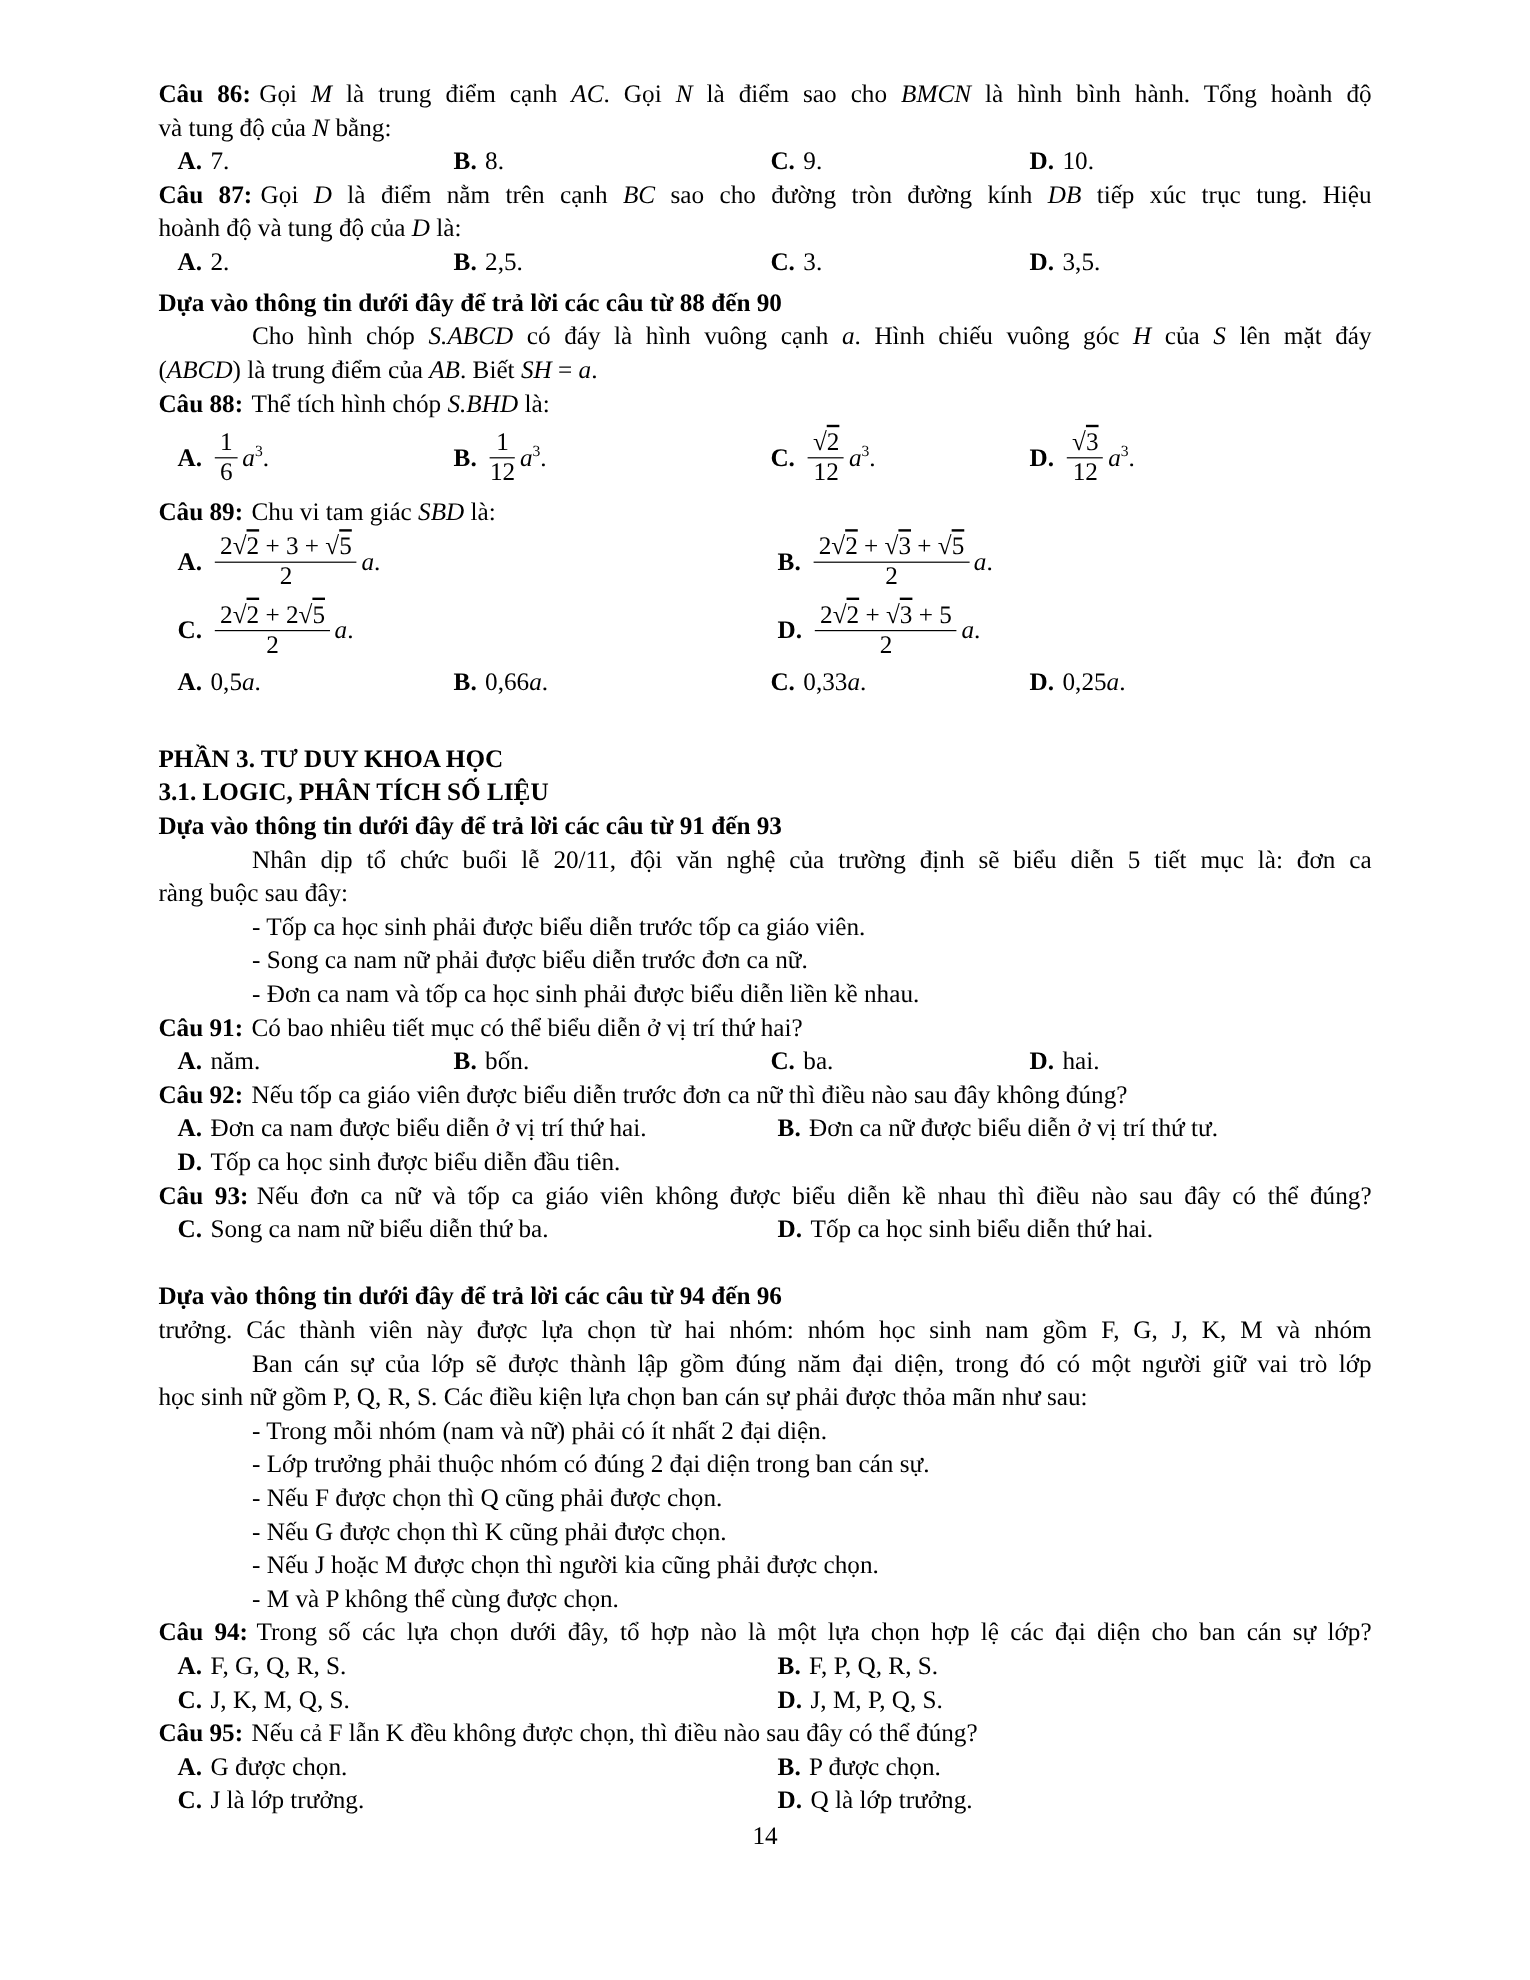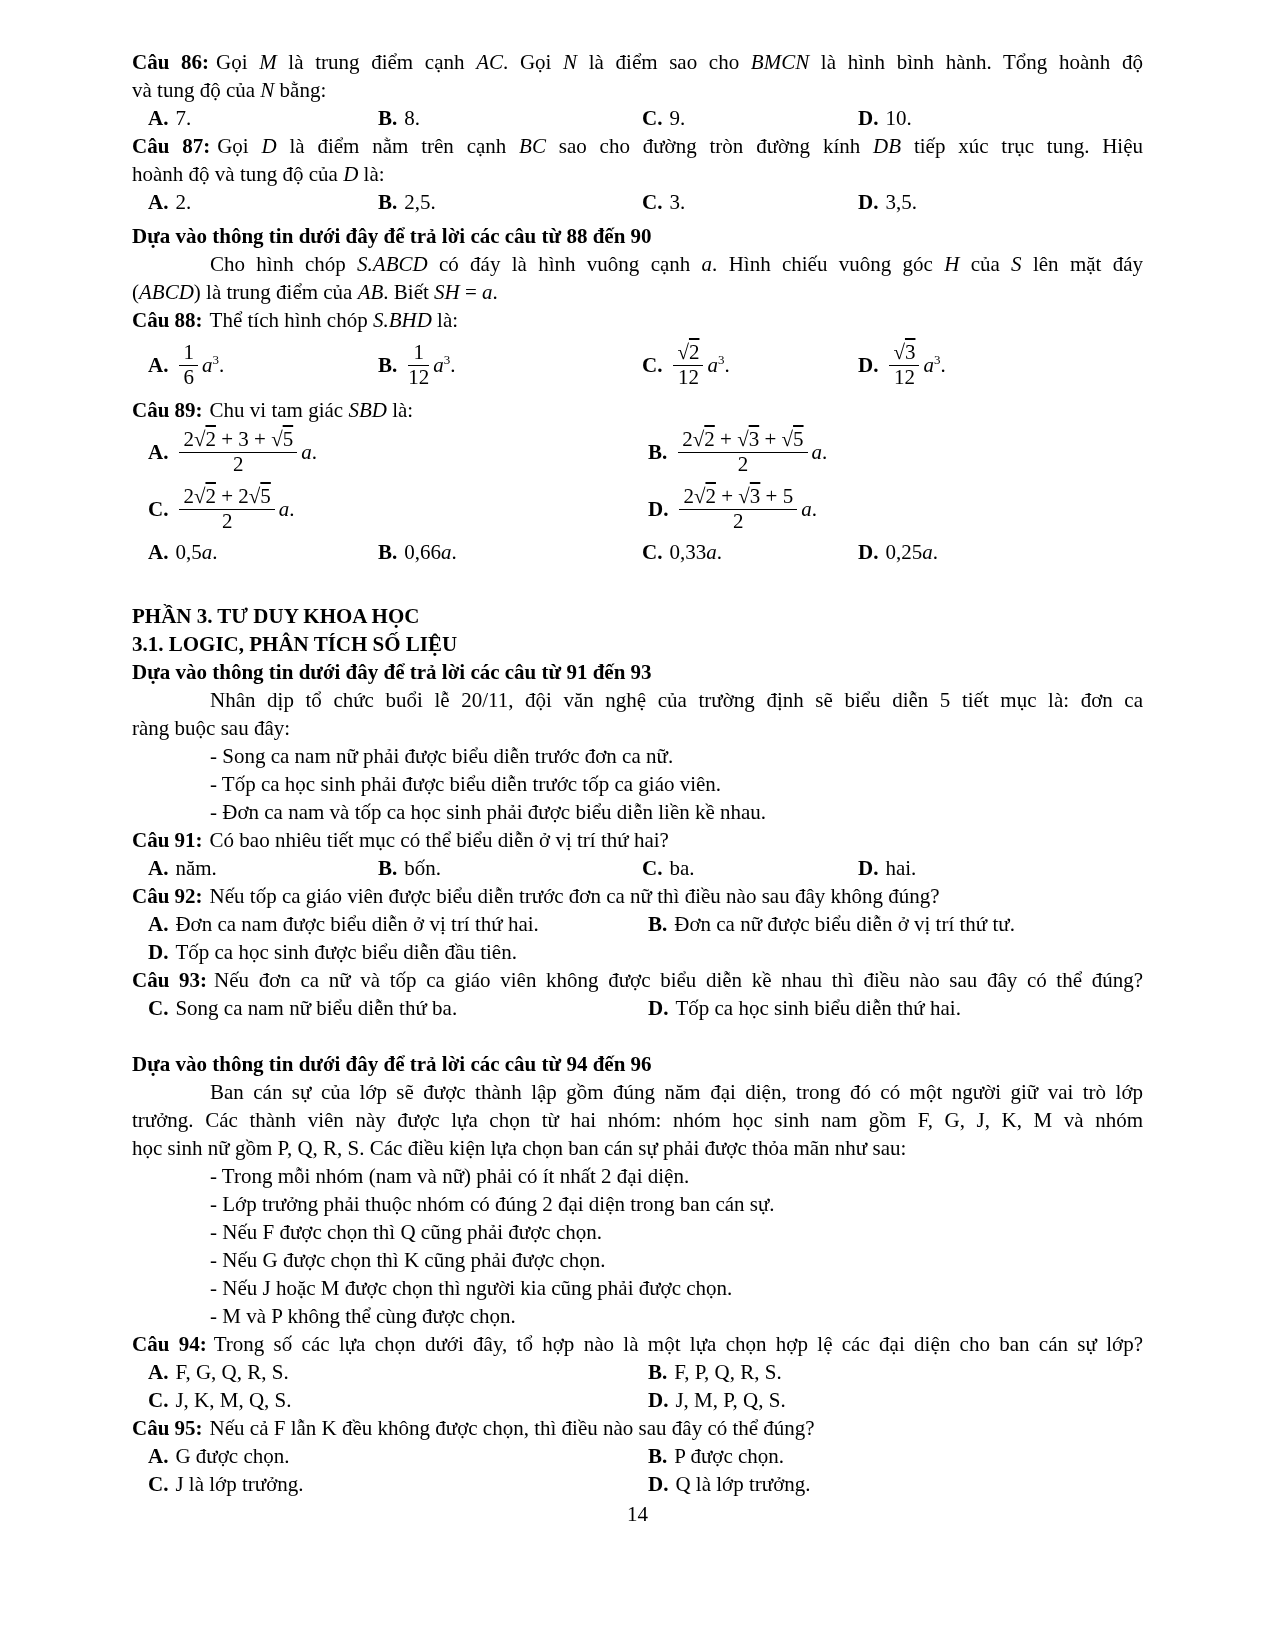--- a/index.html
+++ b/index.html
@@ -2,21 +2,21 @@
 <html><head>
 <meta charset="utf-8">
 <style>
   html,body{margin:0;padding:0;background:#ffffff;}
   body{
     width:1275px;height:1650px;
     font-family:"Liberation Serif","DejaVu Serif",serif;
     font-size:21px;color:#000;
     -webkit-font-smoothing:antialiased;
   }
-  .page{position:relative;width:1011px;margin-left:132px;padding-top:48px;}
+  .page{position:relative;width:1011px;margin-left:132px;padding-top:64px;}
   .ln{height:28px;line-height:28px;white-space:nowrap;}
   .jl{white-space:normal;text-align:justify;text-align-last:justify;height:28px;line-height:28px;overflow:hidden;}
   .ind{padding-left:78px;}
   .bold{font-weight:bold;}
   .qlbl{font-weight:bold;margin-right:7px;}
   .okey{font-weight:bold;margin-right:7px;}
   .r4{display:grid;grid-template-columns:230px 264px 216px 1fr;padding-left:16px;}
   .r2{display:grid;grid-template-columns:500px 1fr;padding-left:16px;}
   .optrow{height:28px;line-height:28px;}
   .opt{white-space:nowrap;}
@@ -145,22 +145,22 @@
   </div>
 
   <div class="gap36"></div>
 
   <div class="ln bold">PHẦN 3. TƯ DUY KHOA HỌC</div>
   <div class="ln bold">3.1. LOGIC, PHÂN TÍCH SỐ LIỆU</div>
 
   <div class="ln bold">Dựa vào thông tin dưới đây để trả lời các câu từ 91 đến 93</div>
   <div class="jl ind">Nhân dịp tổ chức buổi lễ 20/11, đội văn nghệ của trường định sẽ biểu diễn 5 tiết mục là: đơn ca</div>
   <div class="ln">ràng buộc sau đây:</div>
+  <div class="ln ind">- Tốp ca học sinh phải được biểu diễn trước tốp ca giáo viên.</div>
   <div class="ln ind">- Song ca nam nữ phải được biểu diễn trước đơn ca nữ.</div>
-  <div class="ln ind">- Tốp ca học sinh phải được biểu diễn trước tốp ca giáo viên.</div>
   <div class="ln ind">- Đơn ca nam và tốp ca học sinh phải được biểu diễn liền kề nhau.</div>
 
   <div class="ln"><span class="qlbl">Câu 91:</span><span><span>Có bao nhiêu tiết mục có thể biểu diễn ở vị trí thứ hai?</span></span></div>
   <div class="r4 optrow">
     <span class="opt"><span class="okey">A.</span><span>năm.</span></span>
     <span class="opt"><span class="okey">B.</span><span>bốn.</span></span>
     <span class="opt"><span class="okey">C.</span><span>ba.</span></span>
     <span class="opt"><span class="okey">D.</span><span>hai.</span></span>
   </div>
 
@@ -175,22 +175,22 @@
 
   <div class="jl"><span class="qlbl">Câu 93:</span><span><span>Nếu đơn ca nữ và tốp ca giáo viên không được biểu diễn kề nhau thì điều nào sau đây có thể đúng?</span></span></div>
   <div class="r2 optrow">
     <span class="opt"><span class="okey">C.</span><span>Song ca nam nữ biểu diễn thứ ba.</span></span>
     <span class="opt"><span class="okey">D.</span><span>Tốp ca học sinh biểu diễn thứ hai.</span></span>
   </div>
 
   <div class="gap28"></div>
 
   <div class="ln bold">Dựa vào thông tin dưới đây để trả lời các câu từ 94 đến 96</div>
+  <div class="jl">trưởng. Các thành viên này được lựa chọn từ hai nhóm: nhóm học sinh nam gồm F, G, J, K, M và nhóm</div>
   <div class="jl ind">Ban cán sự của lớp sẽ được thành lập gồm đúng năm đại diện, trong đó có một người giữ vai trò lớp</div>
-  <div class="jl">trưởng. Các thành viên này được lựa chọn từ hai nhóm: nhóm học sinh nam gồm F, G, J, K, M và nhóm</div>
   <div class="ln">học sinh nữ gồm P, Q, R, S. Các điều kiện lựa chọn ban cán sự phải được thỏa mãn như sau:</div>
   <div class="ln ind">- Trong mỗi nhóm (nam và nữ) phải có ít nhất 2 đại diện.</div>
   <div class="ln ind">- Lớp trưởng phải thuộc nhóm có đúng 2 đại diện trong ban cán sự.</div>
   <div class="ln ind">- Nếu F được chọn thì Q cũng phải được chọn.</div>
   <div class="ln ind">- Nếu G được chọn thì K cũng phải được chọn.</div>
   <div class="ln ind">- Nếu J hoặc M được chọn thì người kia cũng phải được chọn.</div>
   <div class="ln ind">- M và P không thể cùng được chọn.</div>
 
   <div class="jl"><span class="qlbl">Câu 94:</span><span><span>Trong số các lựa chọn dưới đây, tổ hợp nào là một lựa chọn hợp lệ các đại diện cho ban cán  sự lớp?</span></span></div>
   <div class="r2 optrow">

